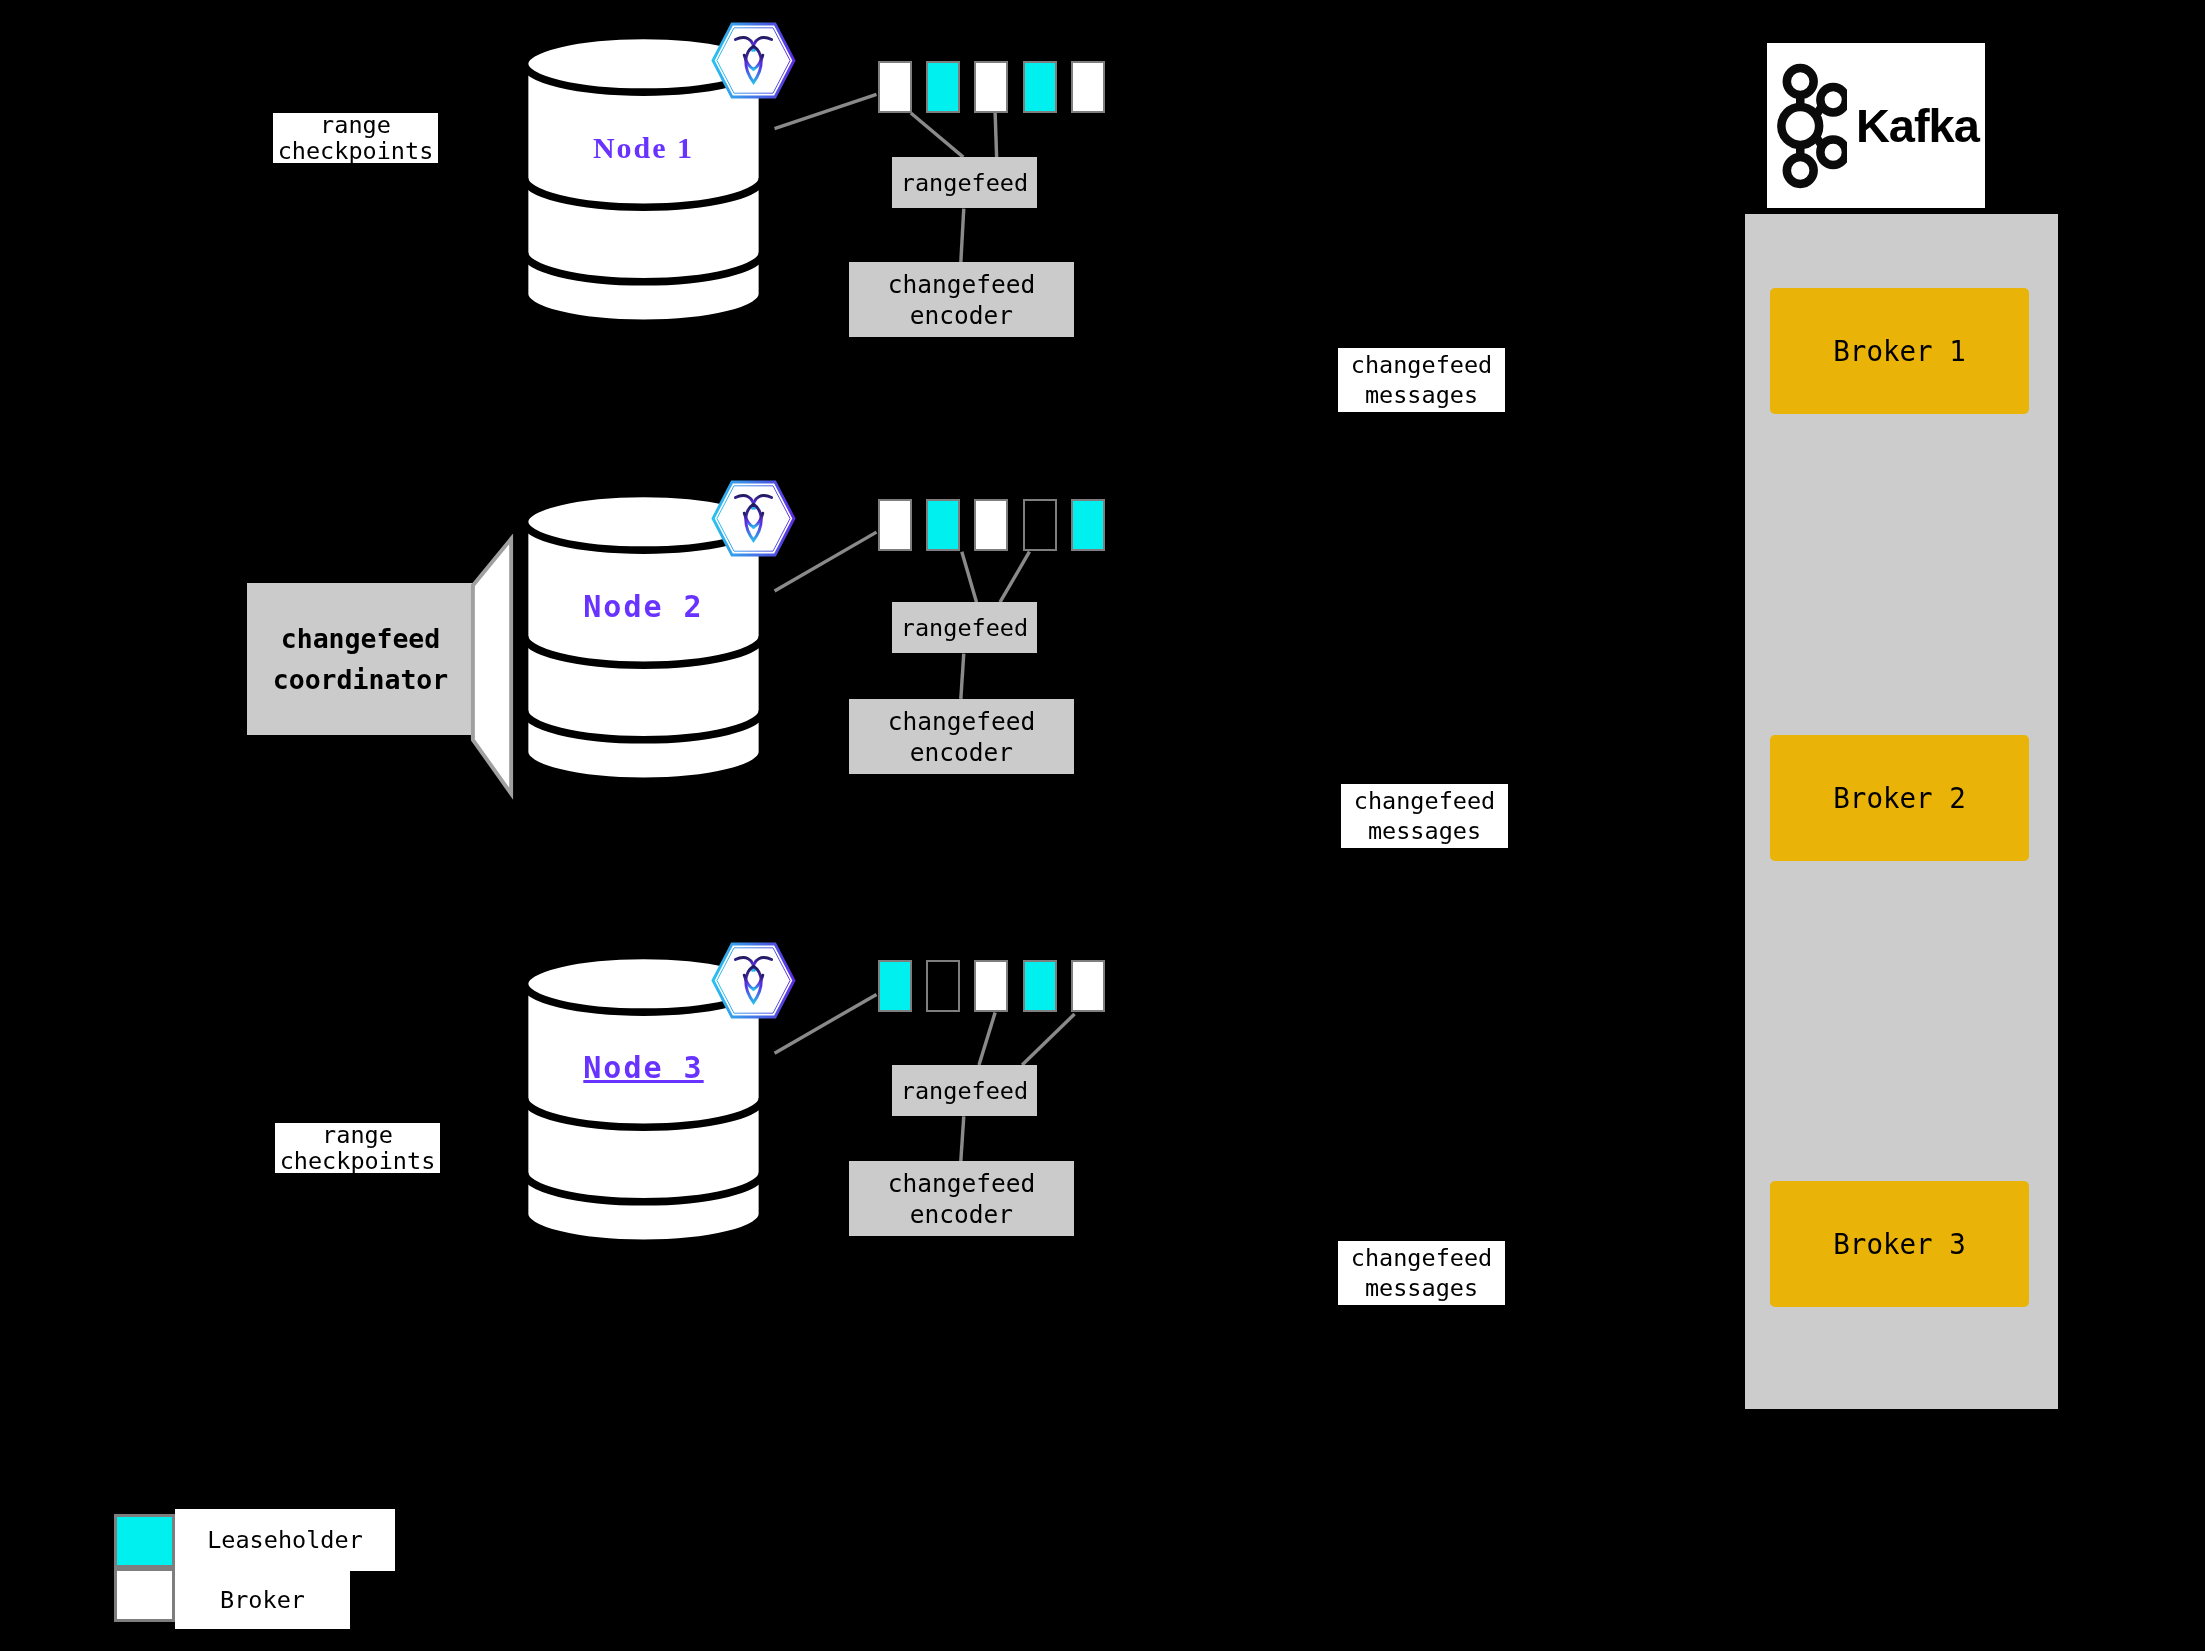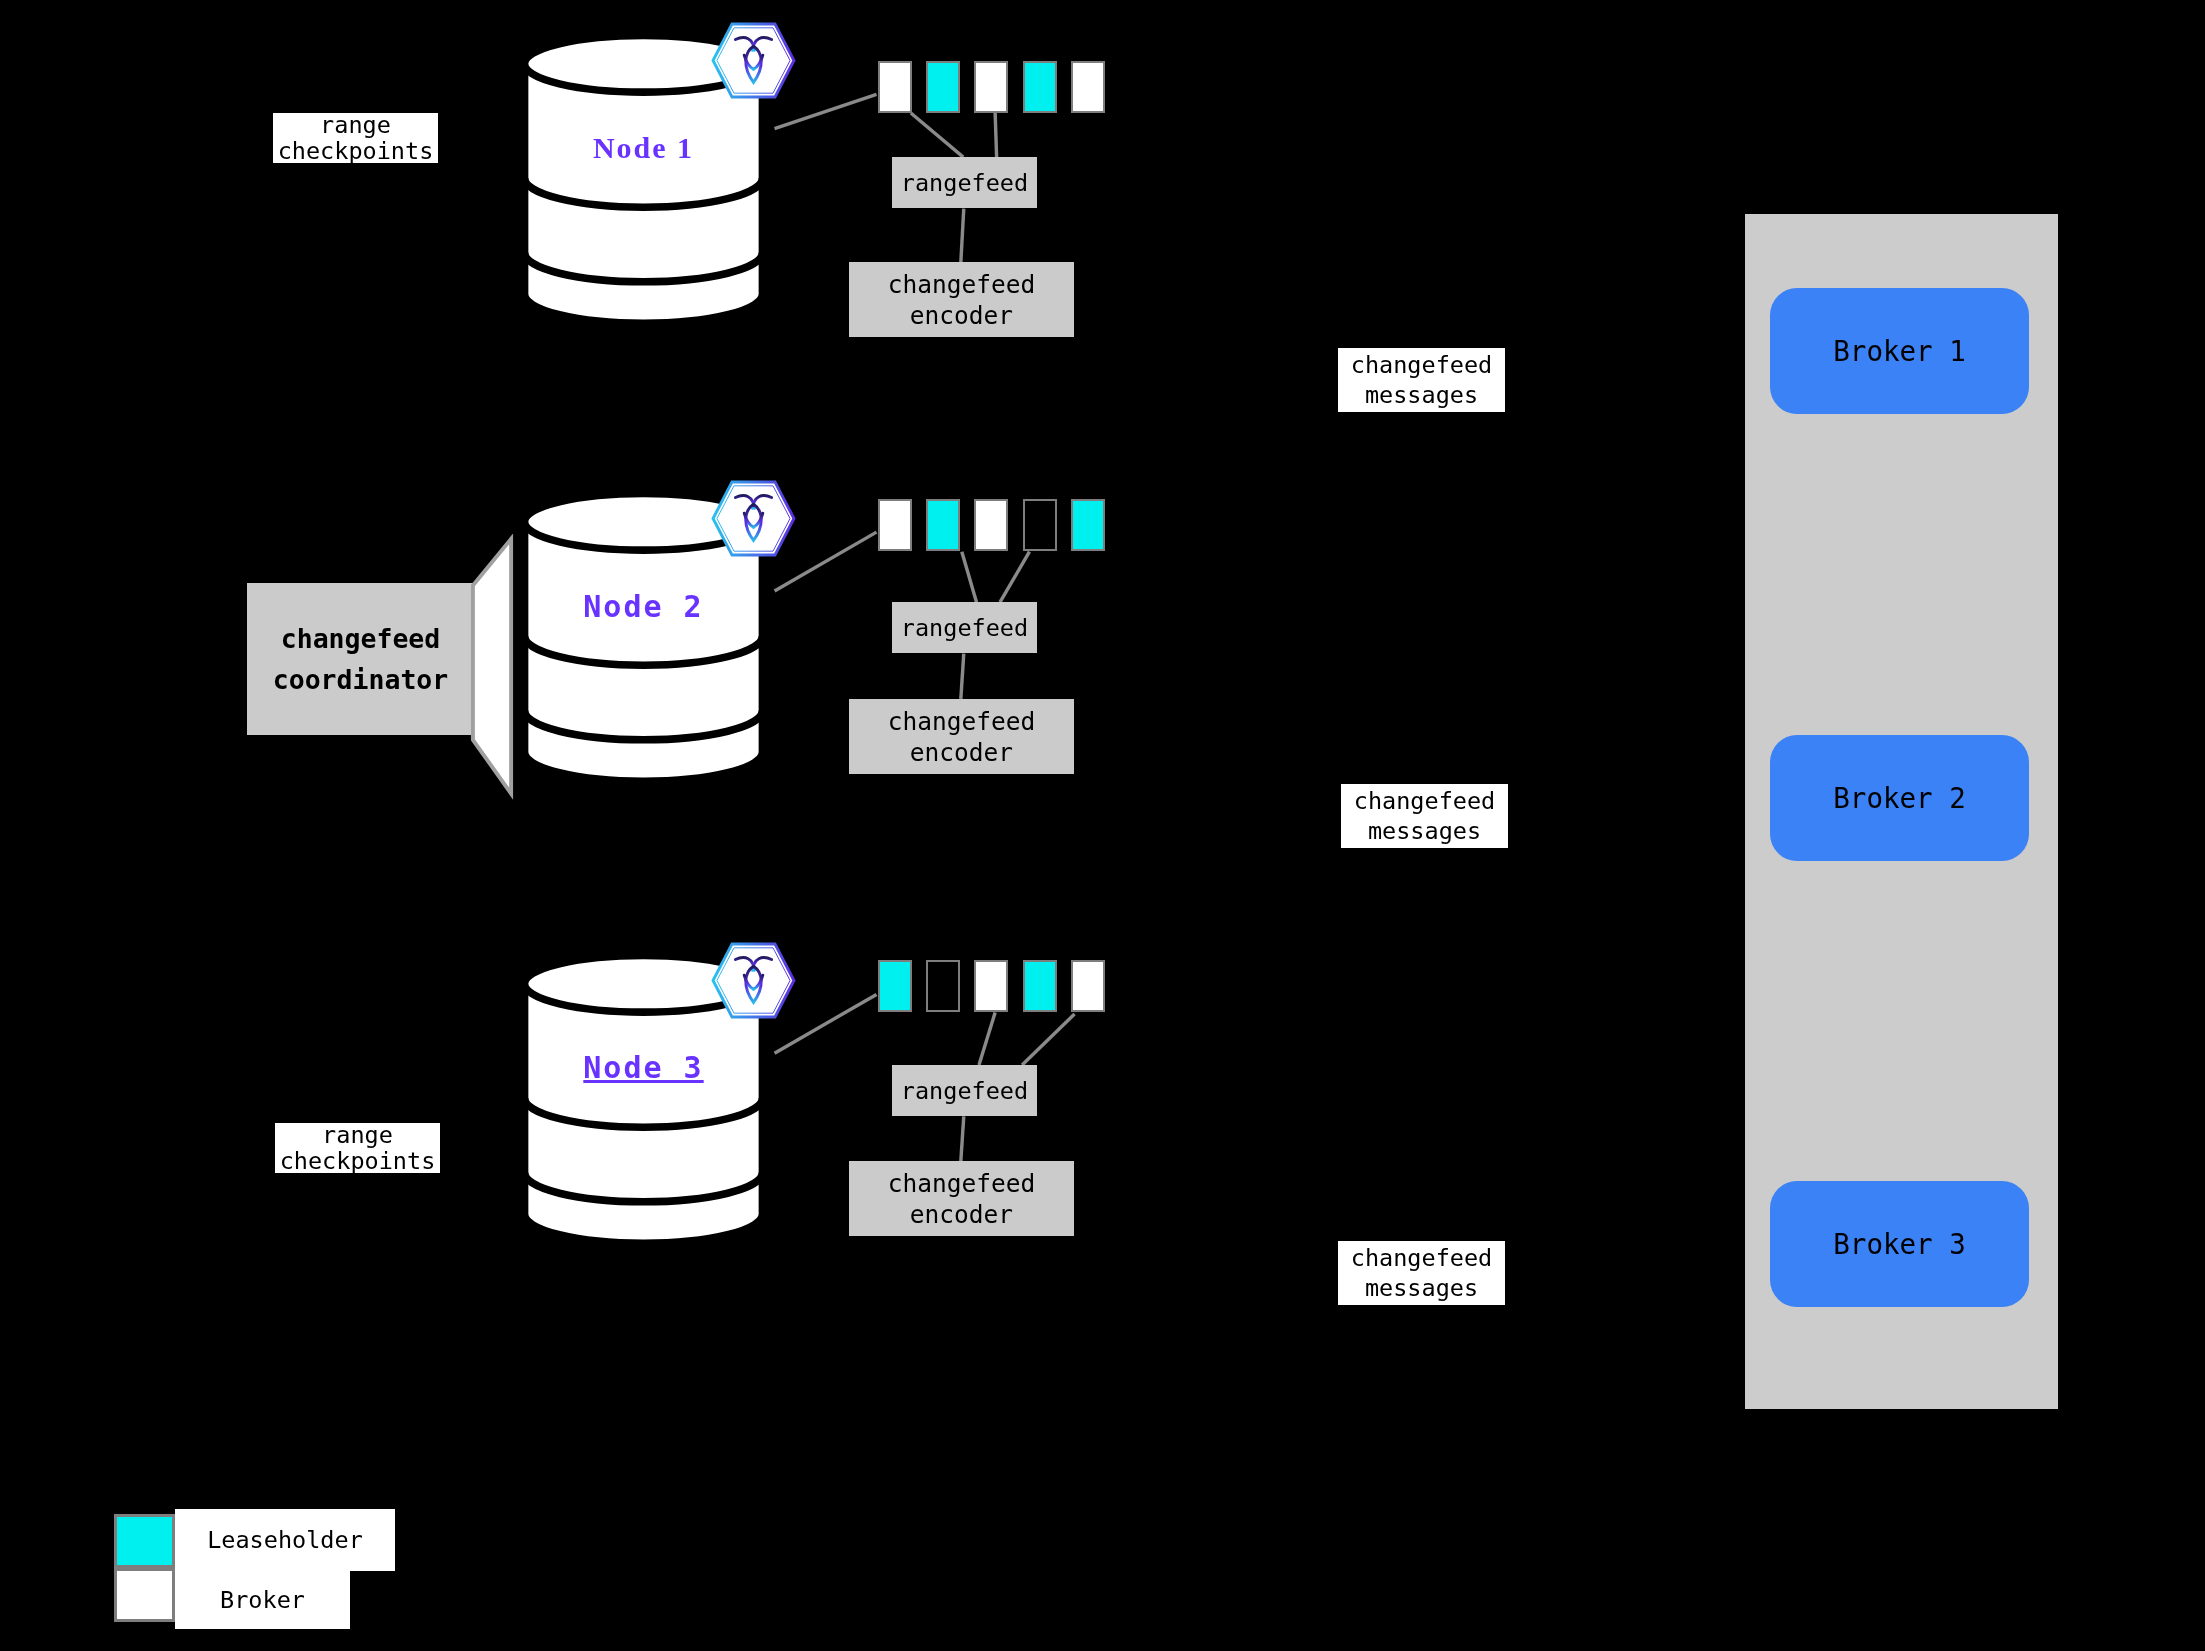--- a/index.html
+++ b/index.html
@@ -7,21 +7,21 @@
          font-family:"DejaVu Sans Mono",monospace;color:var(--c-text,#000);overflow:hidden;padding-left:8px;}
   .abs{position:absolute;}
   .box{display:flex;align-items:center;justify-content:center;text-align:center;box-sizing:border-box;}
   .pre{white-space:pre-line;}
   .whitebox{background:#fff;}
   .graybox{background:var(--c-box_gray,#CBCBCB);}
   .lbl{font-size:23.5px;line-height:26px;}
   .lbl-lg{font-size:24.5px;line-height:31px;}
   .node-label{font-weight:bold;font-size:30px;color:var(--c-node_label,#6933FF);letter-spacing:2px;}
   .coord{font-weight:bold;font-size:26.5px;line-height:41px;}
-  .broker{background:#3b82f6;border-radius:27px;font-size:27.5px;}
+  .broker{background:#eab308;border-radius:5px;font-size:27.5px;}
   .pill{background:#fff;border-radius:24.5px;font-size:25.5px;}
   .kafka-title{font-family:"Liberation Sans",sans-serif;font-weight:bold;font-size:47px;letter-spacing:-1px;}
   .ranges{display:flex;gap:14.2px;}
   .range{width:34px;height:52px;border:2.9px solid var(--c-range_border,#7E7E7E);box-sizing:border-box;flex:0 0 auto;}
   .range.leaseholder{background:var(--c-leaseholder,#00EFEF);}
   .range.replica{background:var(--c-replica,#fff);}
   .range.empty{background:transparent;}
   .legend-swatch{width:61px;height:54px;border:3.9px solid var(--c-range_border,#7E7E7E);box-sizing:border-box;}
   svg{display:block;}
 </style>
@@ -182,20 +182,36 @@
     </div>
 
   <div class="abs box graybox lbl" style="left:892px;top:1065px;width:145px;height:51px;">rangefeed</div>
 
   <div class="abs box graybox lbl-lg pre" style="left:849px;top:1161px;width:225px;height:75px;">changefeed
 encoder</div>
 
   <div class="abs box whitebox lbl pre" style="left:1338px;top:1241px;width:167px;height:64px;line-height:30px;">changefeed
 messages</div>
 
+  <div class="abs box whitebox" style="left:1767px;top:43px;width:218px;height:165px;gap:8.8px;">
+    <svg width="74" height="128" viewBox="0 0 120 210">
+      <g stroke="#0b0b0b" stroke-width="14" fill="none">
+        <circle cx="44" cy="32" r="22"></circle>
+        <circle cx="44" cy="105" r="31"></circle>
+        <circle cx="44" cy="178" r="22"></circle>
+        <circle cx="98" cy="62" r="21"></circle>
+        <circle cx="98" cy="148" r="21"></circle>
+        <path d="M44 54 V74"></path>
+        <path d="M44 136 V156"></path>
+        <path d="M68 90 L80 72"></path>
+        <path d="M68 120 L80 138"></path>
+      </g>
+    </svg>
+    <div class="kafka-title">Kafka</div>
+  </div>
 
   <div class="abs" style="left:1745px;top:214px;width:313px;height:1195px;background:var(--c-container_gray,#CCCCCC);"></div>
 
   <div class="abs box broker" style="left:1770px;top:288px;width:259px;height:126px;">Broker 1</div>
   <div class="abs box broker" style="left:1770px;top:735px;width:259px;height:126px;">Broker 2</div>
   <div class="abs box broker" style="left:1770px;top:1181px;width:259px;height:126px;">Broker 3</div>
 
 
   <div class="abs legend-swatch range leaseholder" style="left:114px;top:1514px;"></div>
   <div class="abs box whitebox lbl" style="left:175px;top:1509px;width:220px;height:62px;">Leaseholder</div>

